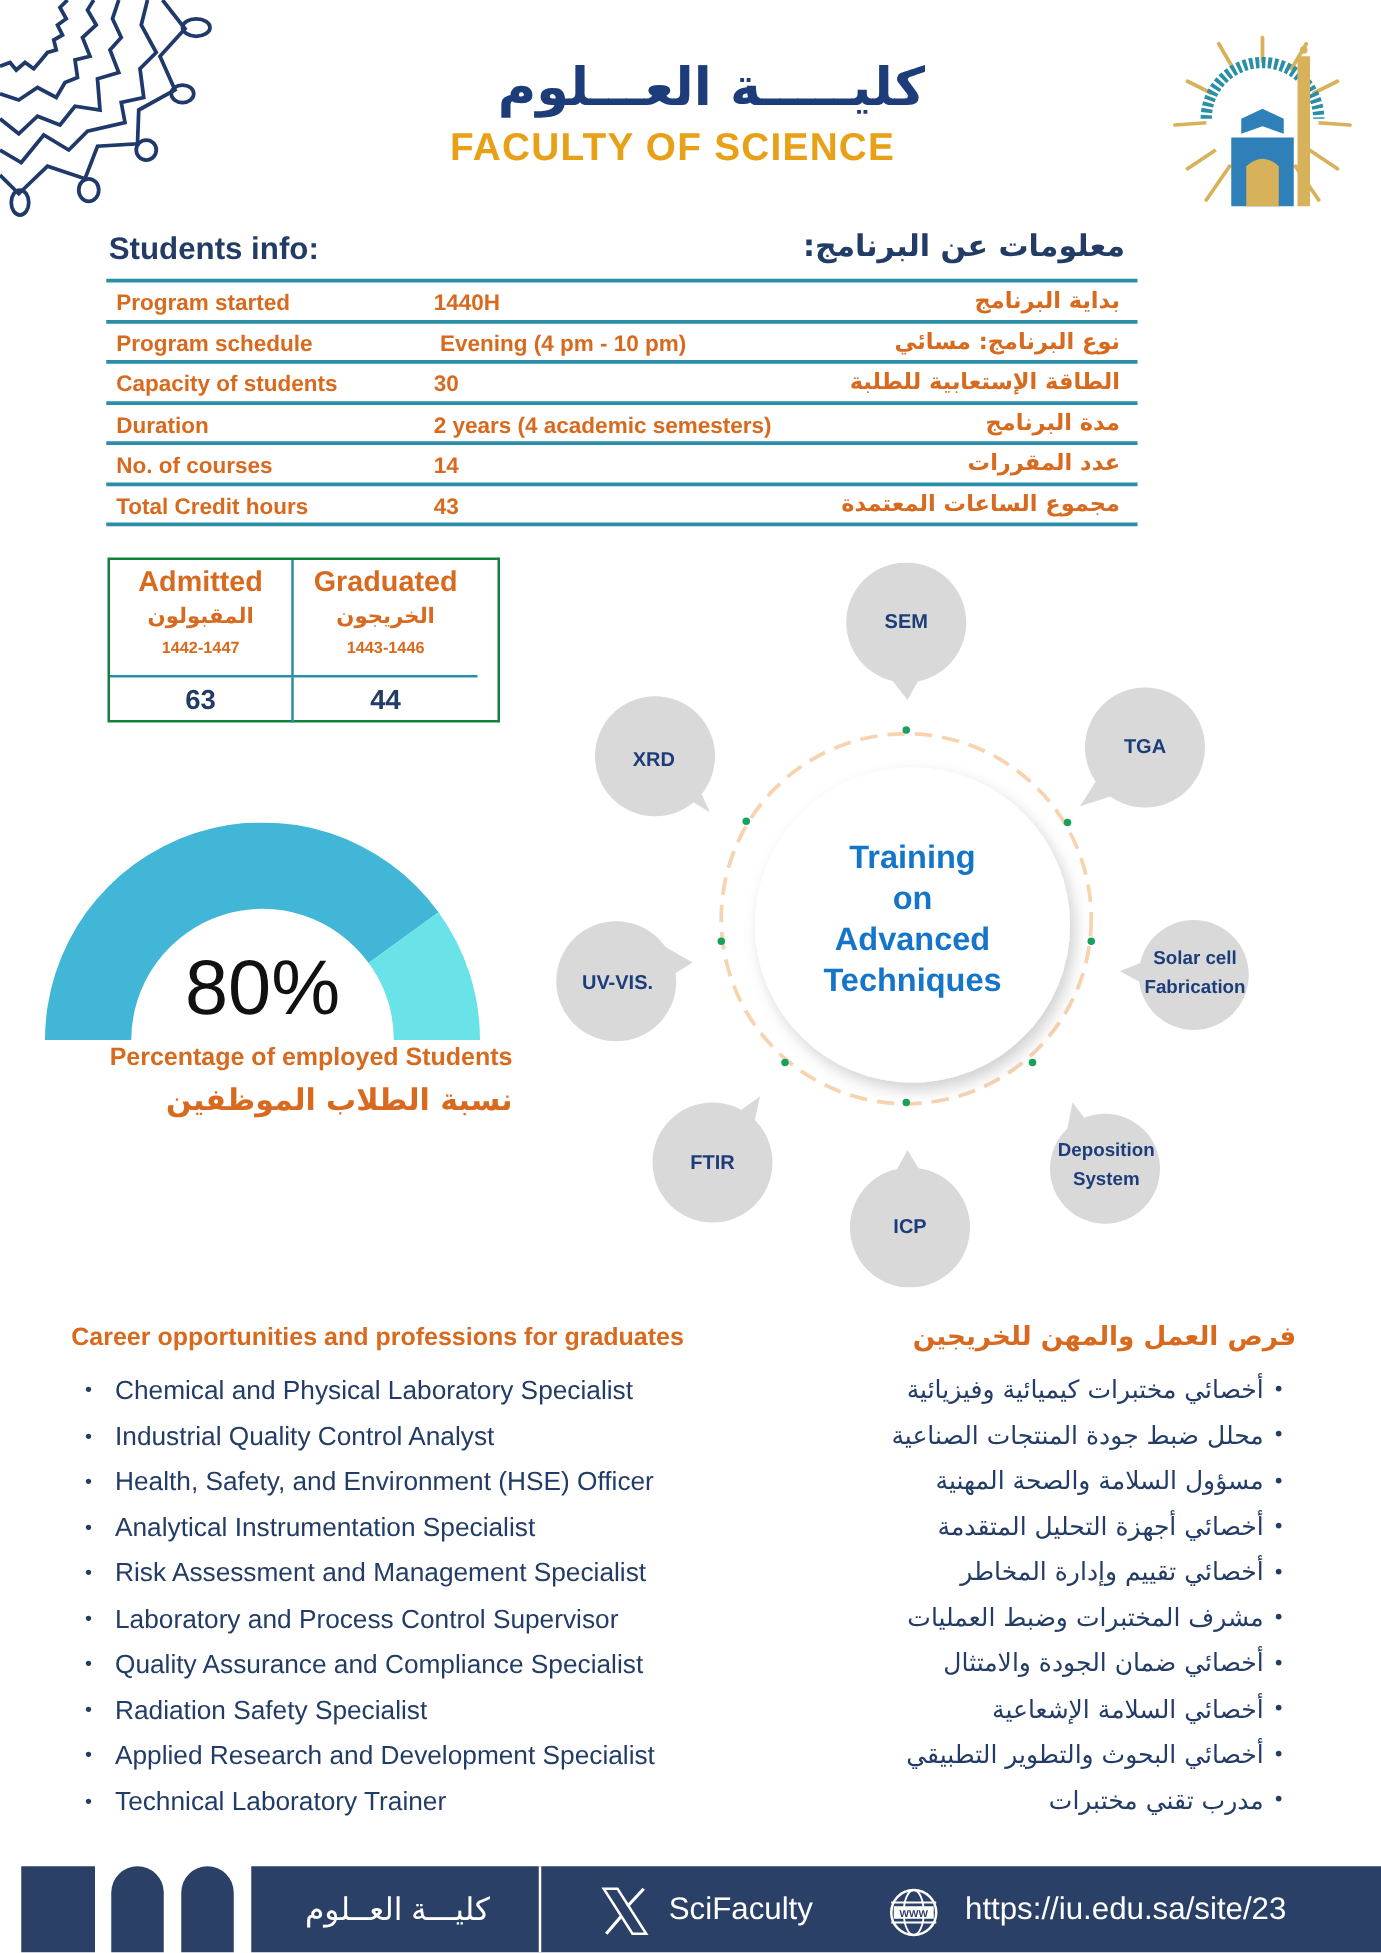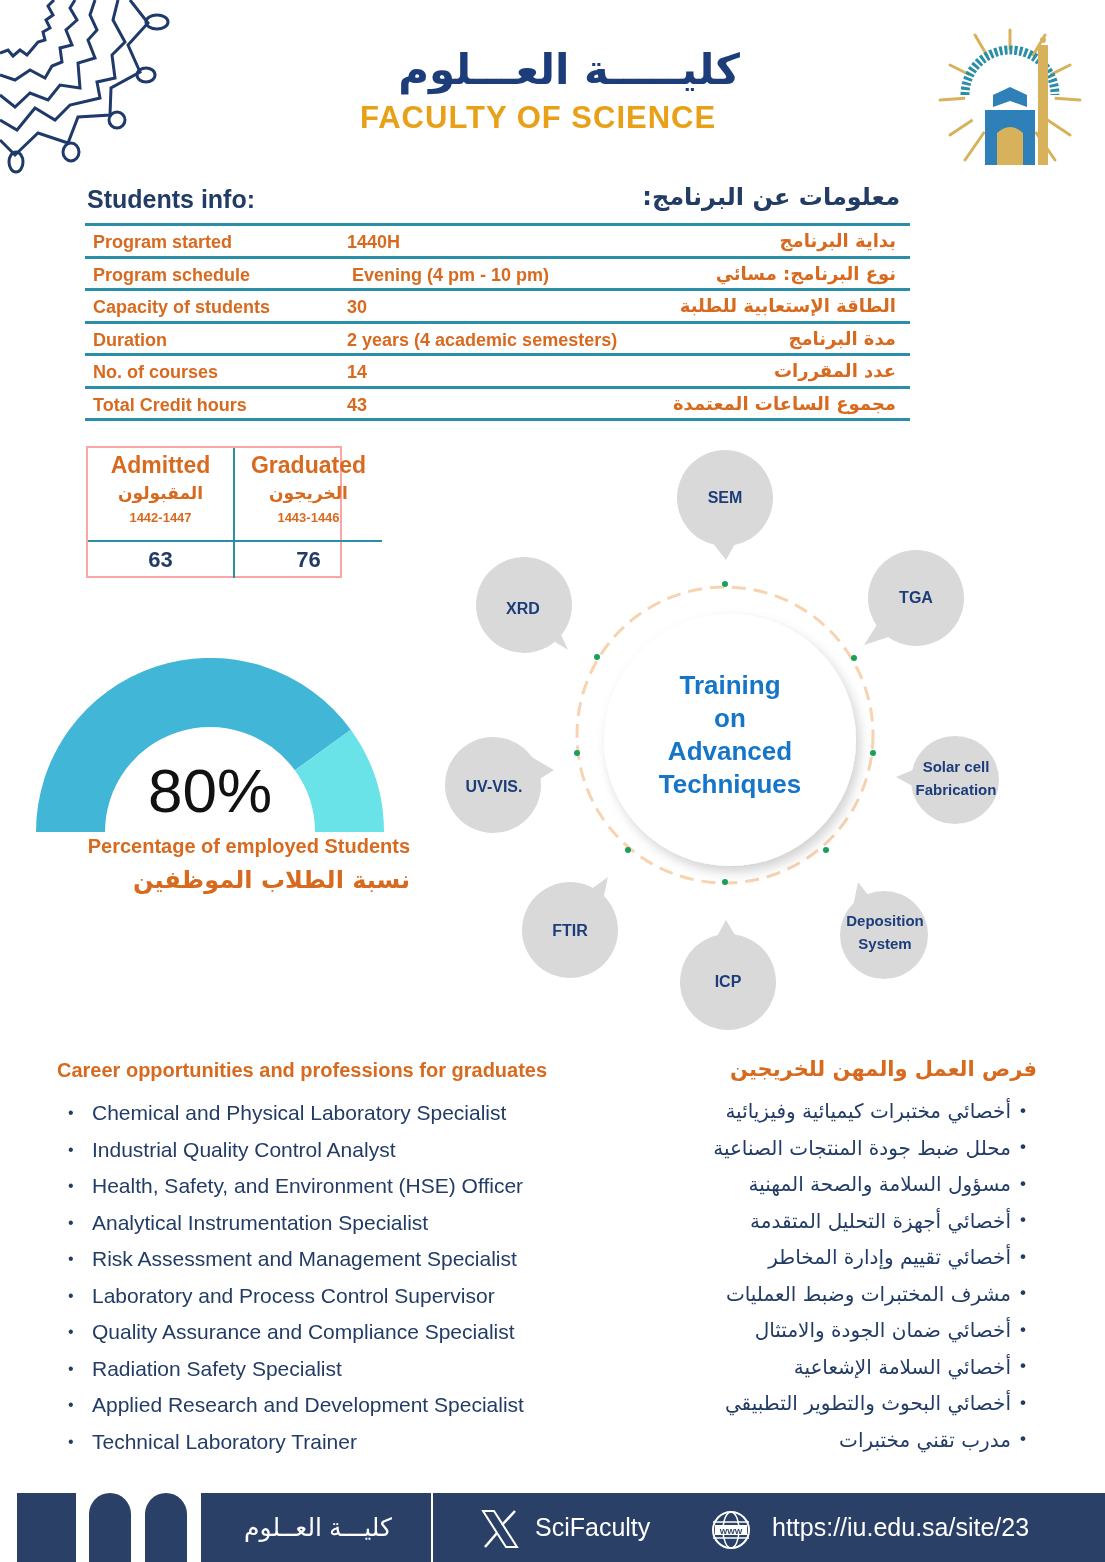--- a/index.html
+++ b/index.html
@@ -16,21 +16,21 @@
   
   .pi-title-en { left: 87px; top: 185px; font-family: "Liberation Sans", sans-serif; font-weight: bold; font-size: 25px; color: #223c66; }
   .pi-title-ar { right: 205px; top: 183px; font-weight: bold; font-size: 24px; color: #223c66; direction: rtl; }
   .pi-table { left: 85px; top: 223px; width: 825px; border-top: 3px solid #2a8fa6; }
   .pi-row { position: relative; height: 32.5px; border-bottom: 3px solid #2a8fa6; }
   .pi-row .lbl { position: absolute; left: 8px; top: 6px; font-family: "Liberation Sans", sans-serif; font-weight: bold; font-size: 18px; color: #d86a1f; }
   .pi-row .val { position: absolute; left: 262px; top: 6px; font-family: "Liberation Sans", sans-serif; font-weight: bold; font-size: 18px; color: #d86a1f; }
   .pi-row .ar { position: absolute; right: 14px; top: 4px; font-weight: bold; font-size: 18px; color: #d86a1f; direction: rtl; }
 
   
-  .stats { left: 86px; top: 446px; width: 256px; height: 132px; border: 2px solid #fca5a5; display: grid; grid-template-columns: 147px 147px; grid-template-rows: 94px 36px; }
+  .stats { left: 86px; top: 446px; width: 314px; height: 132px; border: 2px solid #15803d; display: grid; grid-template-columns: 147px 147px; grid-template-rows: 94px 36px; }
   .stats .cell { border-right: 2px solid #2a8fa6; text-align: center; }
   .stats .cell:nth-child(2n) { border-right: none; }
   .stats .head { border-bottom: 2px solid #2a8fa6; padding-top: 4px; }
   .stats .h-en { font-family: "Liberation Sans", sans-serif; font-weight: bold; font-size: 23px; color: #d86a1f; line-height: 26px; }
   .stats .h-ar { font-weight: bold; font-size: 17px; color: #d86a1f; line-height: 30px; direction: rtl; }
   .stats .h-yr { font-family: "Liberation Sans", sans-serif; font-weight: bold; font-size: 13px; color: #d86a1f; line-height: 20px; }
   .stats .num { font-family: "Liberation Sans", sans-serif; font-weight: bold; font-size: 22px; color: #223c66; line-height: 36px; }
 
   
   .gauge { left: 36px; top: 658px; width: 348px; height: 174px; }
@@ -144,21 +144,21 @@
     <div class="h-en">Admitted</div>
     <div class="h-ar">المقبولون</div>
     <div class="h-yr">1442-1447</div>
   </div>
   <div class="cell head">
     <div class="h-en">Graduated</div>
     <div class="h-ar">الخريجون</div>
     <div class="h-yr">1443-1446</div>
   </div>
   <div class="cell num">63</div>
-  <div class="cell num">76</div>
+  <div class="cell num">44</div>
 </div>
 
 <svg class="abs gauge" viewBox="0 0 348 174">
 
   <path d="M0 174 A174 174 0 0 1 314.8 71.7 L258.9 112.3 A105 105 0 0 0 69 174 Z" fill="#41b6d6"></path>
   <path d="M314.8 71.7 A174 174 0 0 1 348 174 L279 174 A105 105 0 0 0 258.9 112.3 Z" fill="#6ae3e8"></path>
 </svg>
 <div class="abs gauge-val">80%</div>
 <div class="abs gauge-en">Percentage of employed Students</div>
 <div class="abs gauge-ar">نسبة الطلاب الموظفين</div>

